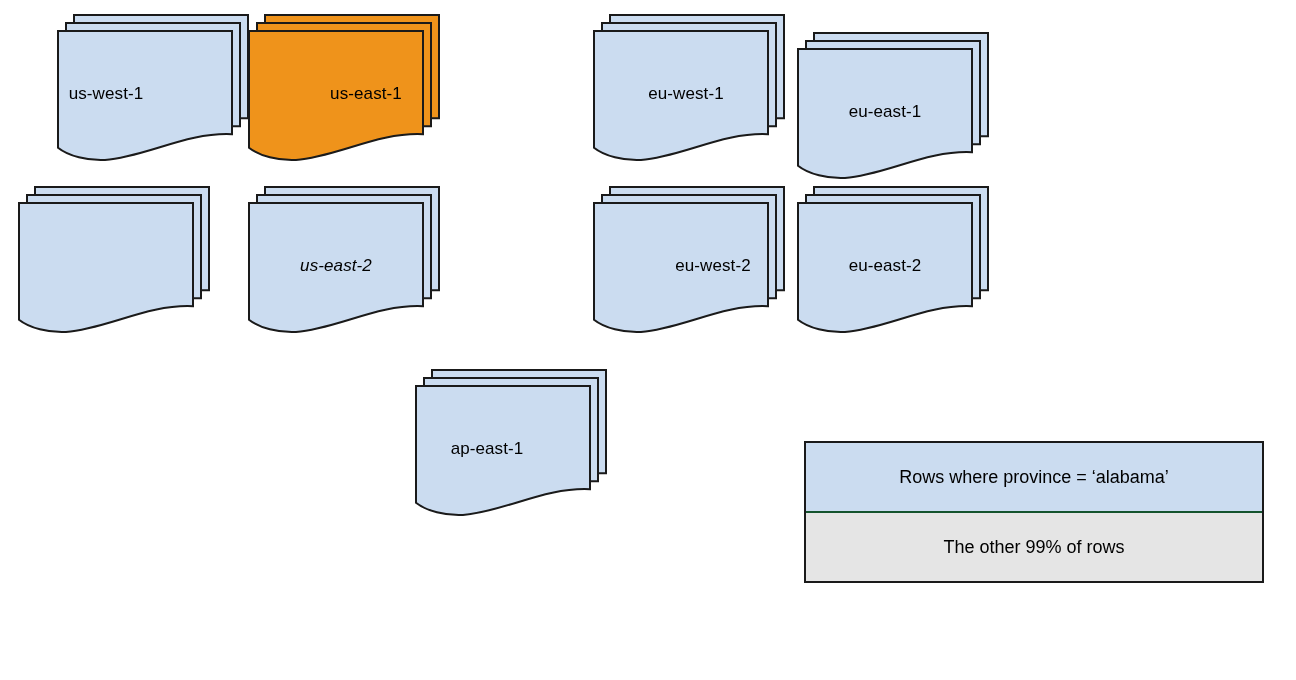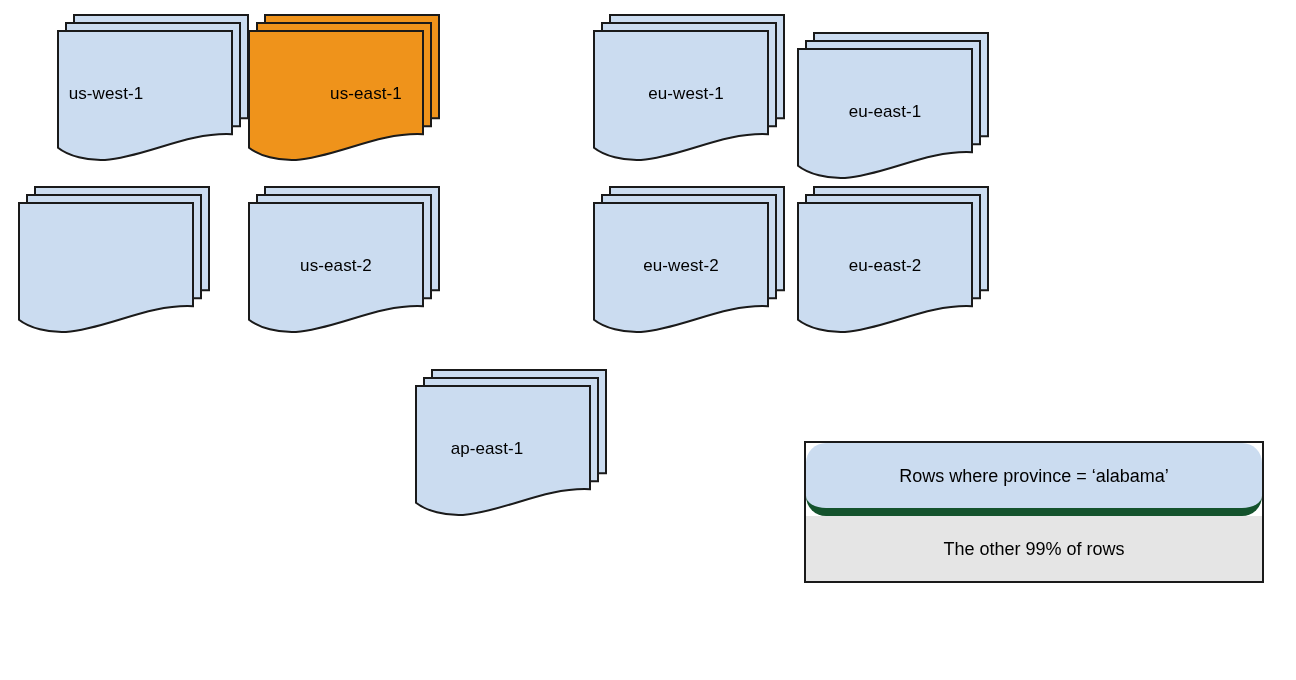--- a/index.html
+++ b/index.html
@@ -61,22 +61,21 @@
     flex: 1 1 0;
     display: flex;
     align-items: center;
     justify-content: center;
     font-size: 18px;
     line-height: 1;
     color: #000000;
     white-space: nowrap;
   }
   .legend-row.row-top {
-    border-bottom: 8px solid #14532d;
-    border-radius: 20px;
+    border-bottom: 2px solid #14532d;
   }
 </style>
 </head>
 <body>
 
 <div id="canvas">
     <div class="doc-stack" style="left: 19px; top: 15px; padding-left: 39px;">
       <svg width="194" height="145" viewBox="0 0 194 145">
         <path d="M 16 0 h 174 v 103.13 h -174 Z" fill="#cbdcf0" stroke="#1a1a1a" stroke-width="2" stroke-linejoin="miter"></path>
         <path d="M 8 8 h 174 v 103.13 h -174 Z" fill="#cbdcf0" stroke="#1a1a1a" stroke-width="2" stroke-linejoin="miter"></path>
@@ -108,35 +107,35 @@
       </svg>
       <div class="doc-label" style="width: 174px; height: 125px; transform: translate(0px, 16px);">eu-east-1</div>
     </div>
     <div class="doc-stack" style="left: 19px; top: 187px;">
       <svg width="194" height="145" viewBox="0 0 194 145">
         <path d="M 16 0 h 174 v 103.13 h -174 Z" fill="#cbdcf0" stroke="#1a1a1a" stroke-width="2" stroke-linejoin="miter"></path>
         <path d="M 8 8 h 174 v 103.13 h -174 Z" fill="#cbdcf0" stroke="#1a1a1a" stroke-width="2" stroke-linejoin="miter"></path>
         <path d="M 0 0 L 174 0 L 174 103.13 C 128.76 100.94 87.00 126.09 46.98 128.94 C 29.58 129.81 10.44 125.00 0 116.69 Z" transform="translate(0,16)" fill="#cbdcf0" stroke="#1a1a1a" stroke-width="2" stroke-linejoin="miter"></path>
       </svg>
     </div>
-    <div class="doc-stack" style="left: 249px; top: 187px;">
+    <div class="doc-stack" style="left: 249px; top: 187px; font-style: italic;">
       <svg width="194" height="145" viewBox="0 0 194 145">
         <path d="M 16 0 h 174 v 103.13 h -174 Z" fill="#cbdcf0" stroke="#1a1a1a" stroke-width="2" stroke-linejoin="miter"></path>
         <path d="M 8 8 h 174 v 103.13 h -174 Z" fill="#cbdcf0" stroke="#1a1a1a" stroke-width="2" stroke-linejoin="miter"></path>
         <path d="M 0 0 L 174 0 L 174 103.13 C 128.76 100.94 87.00 126.09 46.98 128.94 C 29.58 129.81 10.44 125.00 0 116.69 Z" transform="translate(0,16)" fill="#cbdcf0" stroke="#1a1a1a" stroke-width="2" stroke-linejoin="miter"></path>
       </svg>
       <div class="doc-label" style="width: 174px; height: 125px; transform: translate(0px, 16px);">us-east-2</div>
     </div>
     <div class="doc-stack" style="left: 594px; top: 187px;">
       <svg width="194" height="145" viewBox="0 0 194 145">
         <path d="M 16 0 h 174 v 103.13 h -174 Z" fill="#cbdcf0" stroke="#1a1a1a" stroke-width="2" stroke-linejoin="miter"></path>
         <path d="M 8 8 h 174 v 103.13 h -174 Z" fill="#cbdcf0" stroke="#1a1a1a" stroke-width="2" stroke-linejoin="miter"></path>
         <path d="M 0 0 L 174 0 L 174 103.13 C 128.76 100.94 87.00 126.09 46.98 128.94 C 29.58 129.81 10.44 125.00 0 116.69 Z" transform="translate(0,16)" fill="#cbdcf0" stroke="#1a1a1a" stroke-width="2" stroke-linejoin="miter"></path>
       </svg>
-      <div class="doc-label" style="width: 174px; height: 125px; transform: translate(0px, 16px);">eu-west-2</div>
+      <div class="doc-label" style="width: 174px; height: 125px; transform: translate(0px, 16px); padding-left: 32px;">eu-west-2</div>
     </div>
     <div class="doc-stack" style="left: 798px; top: 187px;">
       <svg width="194" height="145" viewBox="0 0 194 145">
         <path d="M 16 0 h 174 v 103.13 h -174 Z" fill="#cbdcf0" stroke="#1a1a1a" stroke-width="2" stroke-linejoin="miter"></path>
         <path d="M 8 8 h 174 v 103.13 h -174 Z" fill="#cbdcf0" stroke="#1a1a1a" stroke-width="2" stroke-linejoin="miter"></path>
         <path d="M 0 0 L 174 0 L 174 103.13 C 128.76 100.94 87.00 126.09 46.98 128.94 C 29.58 129.81 10.44 125.00 0 116.69 Z" transform="translate(0,16)" fill="#cbdcf0" stroke="#1a1a1a" stroke-width="2" stroke-linejoin="miter"></path>
       </svg>
       <div class="doc-label" style="width: 174px; height: 125px; transform: translate(0px, 16px);">eu-east-2</div>
     </div>
     <div class="doc-stack" style="left: 400px; top: 370px; padding-left: 16px;">

